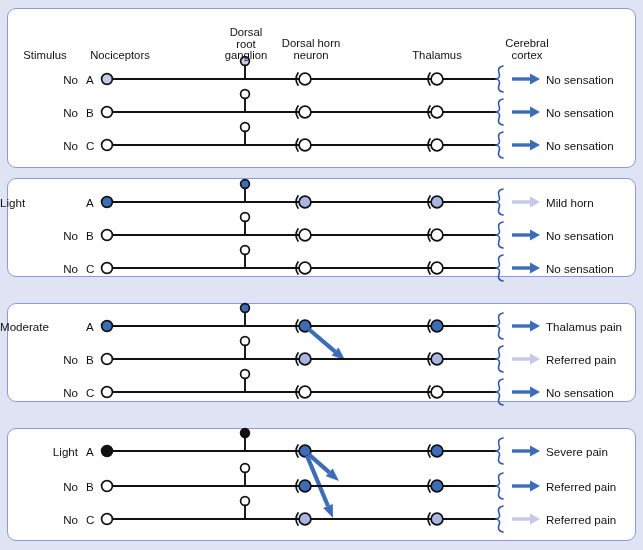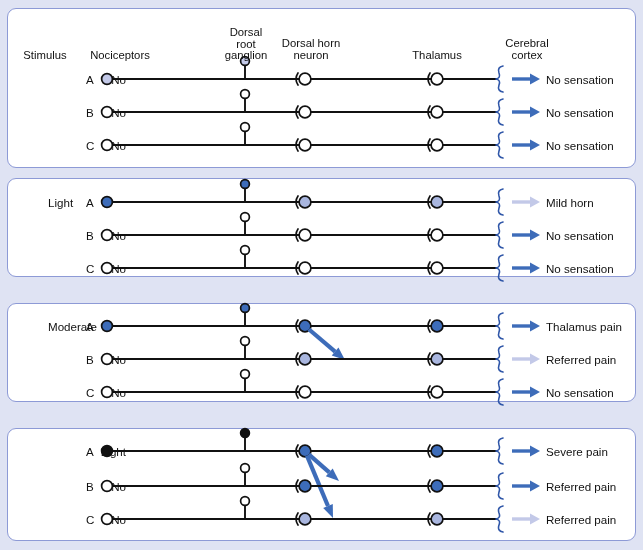--- a/index.html
+++ b/index.html
@@ -30,21 +30,21 @@
     transform:translateX(-50%);
   }
 
   .rowlbl{
     position:absolute;
     font-size:11.6px;
     transform:translateY(-50%);
     white-space:nowrap;
     color:#111;
   }
-  .rowlbl.stim{text-align:right;padding-left:48px;}
+  .rowlbl.stim{text-align:right;}
   .rowlbl.fib{text-align:left;}
 
   .outlbl{
     position:absolute;
     font-size:11.6px;
     transform:translateY(-50%);
     white-space:nowrap;
     color:#111;
   }
 

